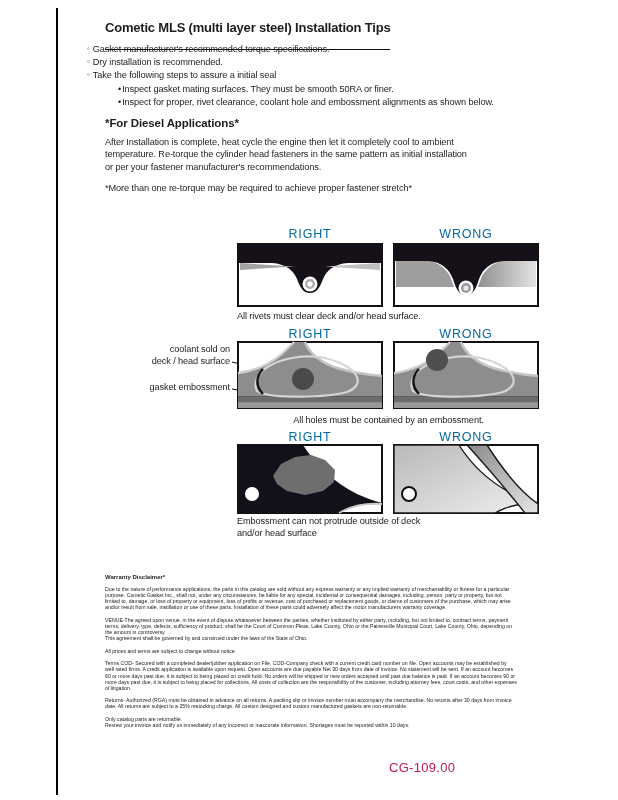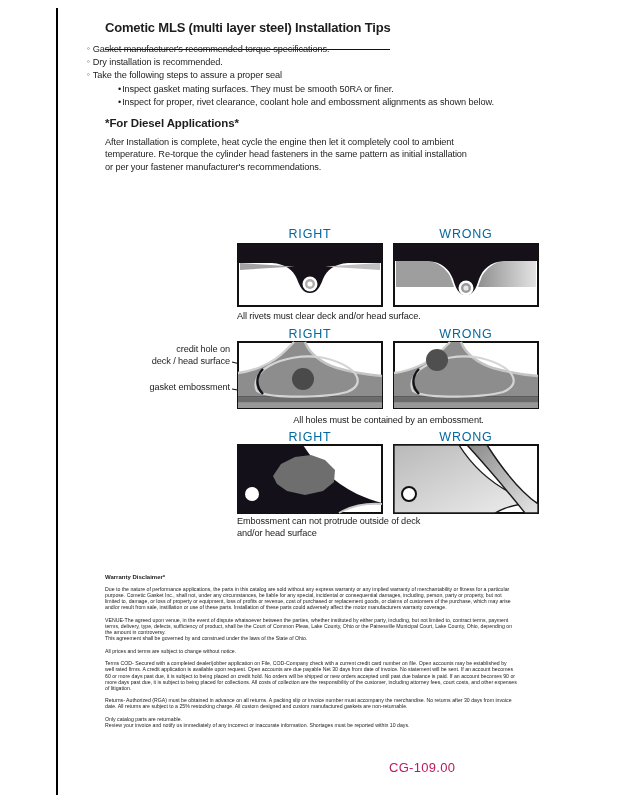--- a/index.html
+++ b/index.html
@@ -43,30 +43,31 @@
 
 <div class="page">
 
   <div class="left-rule"></div>
 
   <h1 class="doc-title">Cometic MLS (multi layer steel) Installation Tips</h1>
 
   <div class="tips">
     <div class="bullet-line">Gasket manufacturer's recommended torque specifications.</div>
     <div class="bullet-line">Dry installation is recommended.</div>
-    <div class="bullet-line">Take the following steps to assure a proper seal</div>
+    <div class="bullet-line">Take the following steps to assure a initial seal</div>
     <div class="sub-line">Inspect gasket mating surfaces.  They must be smooth 50RA or finer.</div>
     <div class="sub-line">Inspect for proper, rivet clearance, coolant hole and embossment alignments as shown below.</div>
   </div>
 
   <div class="diesel">
     <h2>*For Diesel Applications*</h2>
     <p>After Installation is complete, heat cycle the engine then let it completely cool to ambient
 temperature. Re-torque the cylinder head fasteners in the same pattern as initial installation
 or per your fastener manufacturer's recommendations.</p>
+    <p>*More than one re-torque may be required to achieve proper fastener stretch*</p>
   </div>
 
   <div class="rw-label" style="left:237px; top:227px;">RIGHT</div>
   <div class="rw-label" style="left:393px; top:227px;">WRONG</div>
 
   <div class="dbox" style="left:237px; top:243px;">
     <svg viewBox="0 0 146 64">
       <rect x="1" y="1" width="144" height="62" fill="#ffffff" stroke="#111111" stroke-width="2"></rect>
       <path d="M1,1 H145 V20 H111 C97,21 90,27 86,36 C83,44 80,50 73,50 C66,50 63,44 60,36 C56,27 49,21 35,20 H1 Z" fill="#161019"></path>
       <path d="M3,20 L58,23.5 L3,27 Z" fill="#a3a3a3"></path>
@@ -95,21 +96,21 @@
       <circle cx="73" cy="45" r="5" fill="#9a9a9a"></circle>
       <circle cx="73" cy="45" r="2.6" fill="#e8e8e8"></circle>
     </svg>
   </div>
 
   <div class="caption" style="left:237px; top:311px;">All rivets must clear deck and/or head surface.</div>
 
   <div class="rw-label" style="left:237px; top:327px;">RIGHT</div>
   <div class="rw-label" style="left:393px; top:327px;">WRONG</div>
 
-  <div class="callout" style="top:344px;">credit hole on
+  <div class="callout" style="top:344px;">coolant sold on
 deck / head surface</div>
   <div class="callout" style="top:382px;">gasket embossment</div>
 
   <svg class="callout-lines" viewBox="0 0 110 55">
     <line x1="7" y1="12" x2="75" y2="29" stroke="#111" stroke-width="1.2"></line>
     <line x1="7" y1="39" x2="41" y2="45" stroke="#111" stroke-width="1.2"></line>
   </svg>
 
   <div class="dbox" style="left:237px; top:341px;">
     <svg viewBox="0 0 146 68">

